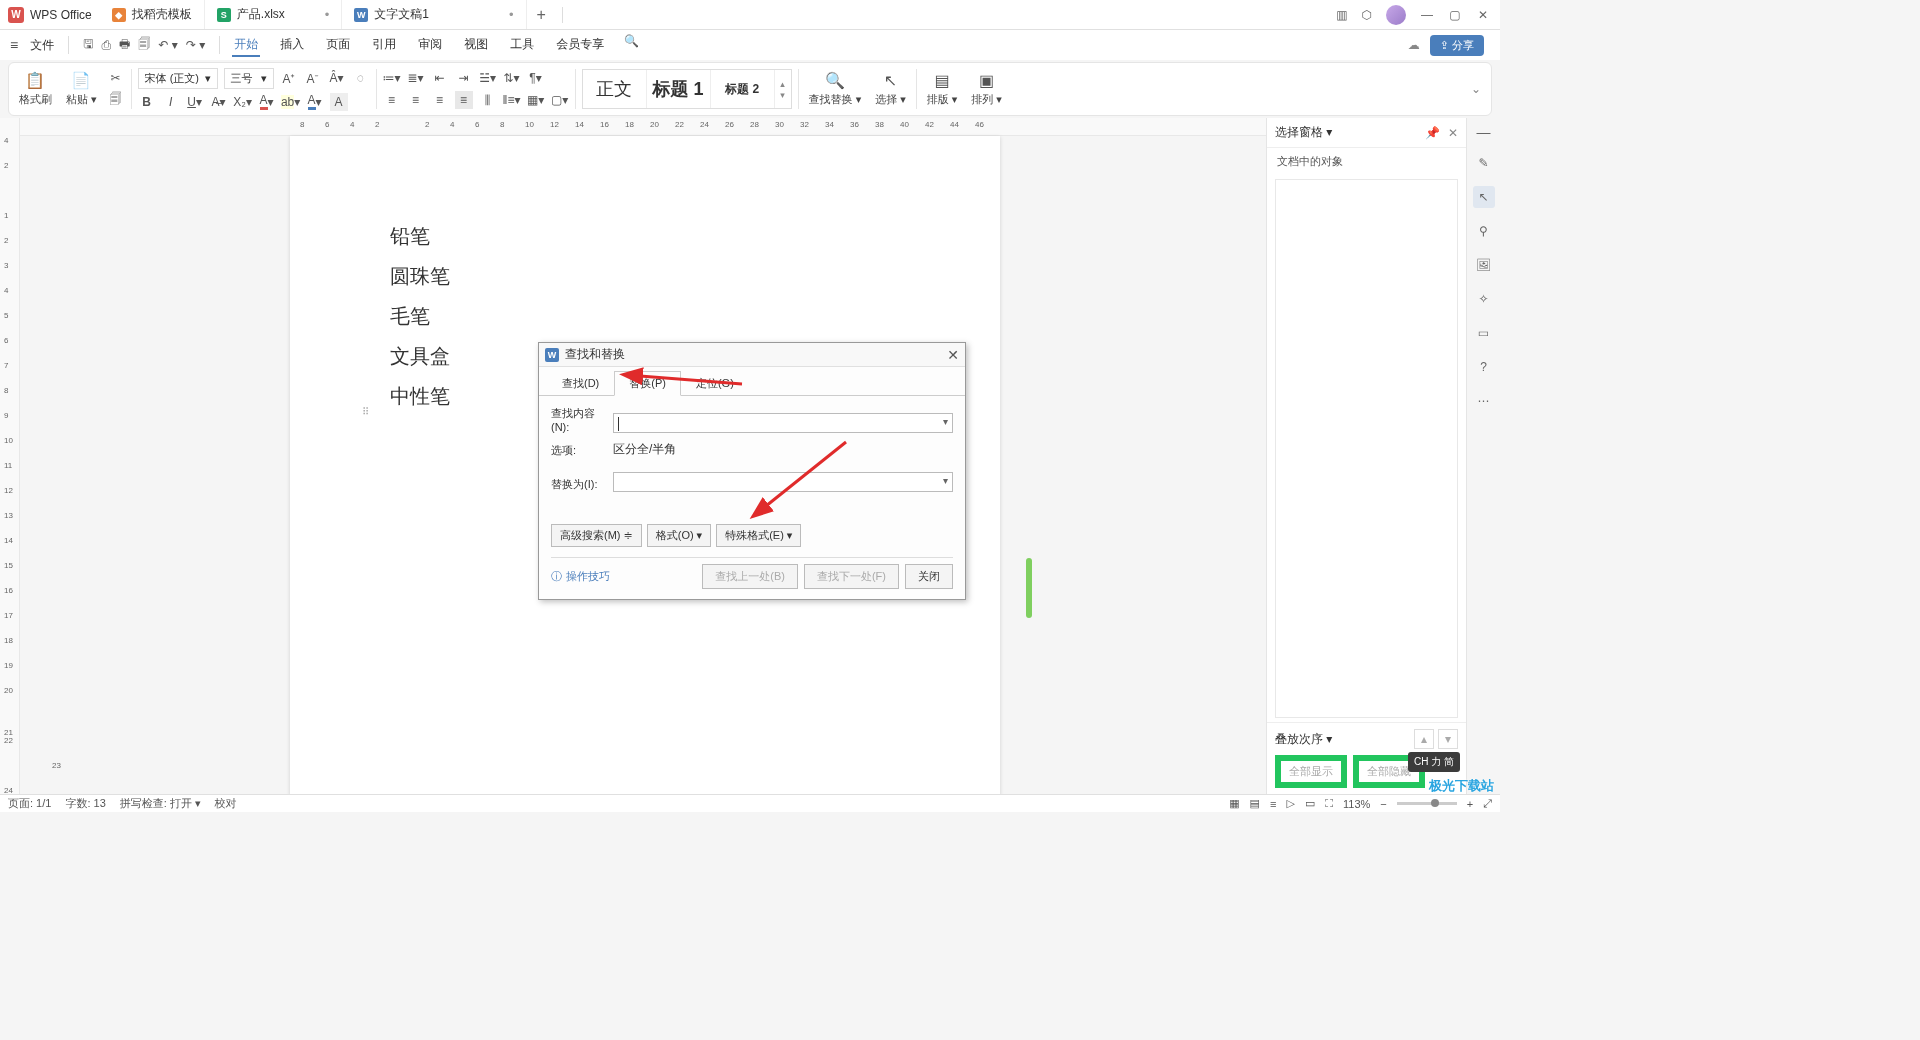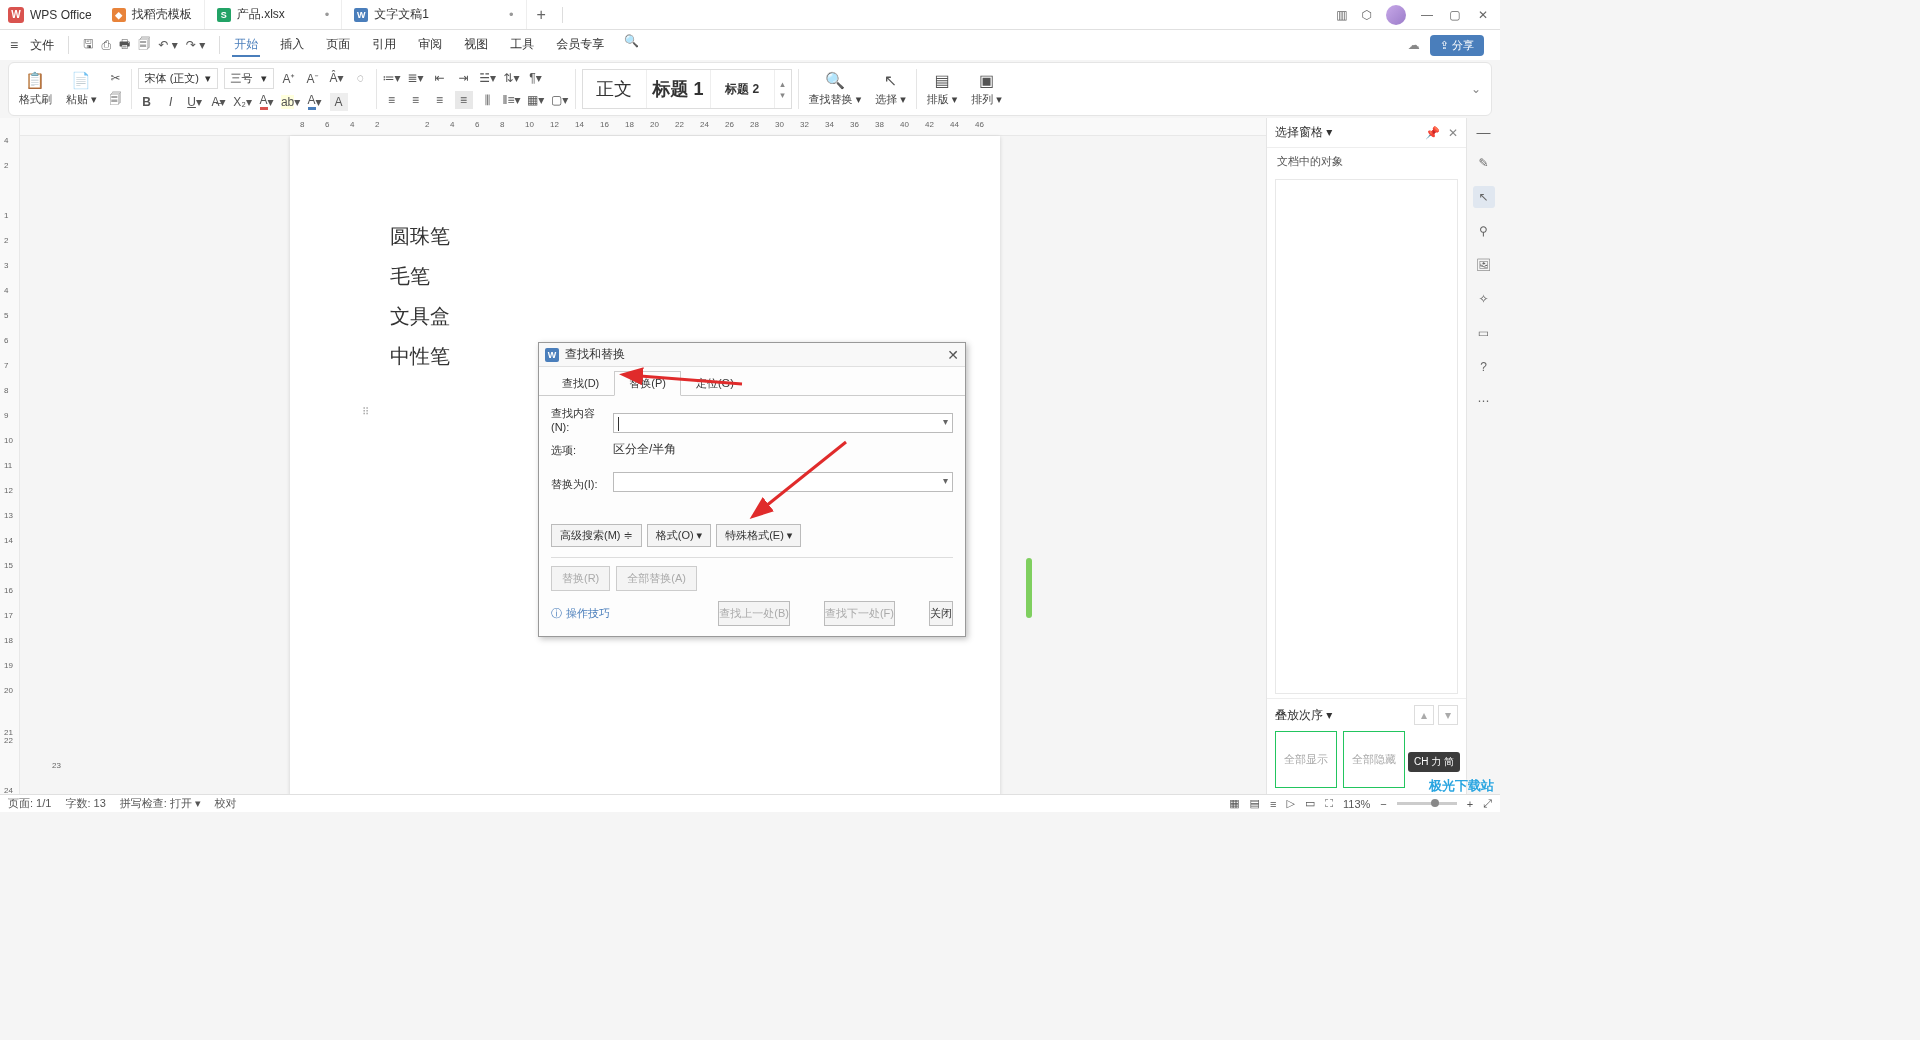--- a/index.html
+++ b/index.html
@@ -64,21 +64,21 @@
 .sidepanel { width: 200px; background: #fff; border-left: 1px solid #e5e5e5; display: flex; flex-direction: column; }
 .sidepanel .hdr { display: flex; align-items: center; padding: 6px 8px; border-bottom: 1px solid #eee; }
 .sidepanel .hdr .pin { margin-left: auto; color: #888; margin-right: 8px; }
 .sidepanel .hdr .close { color: #888; cursor: pointer; }
 .sidepanel .subhdr { padding: 6px 10px; font-size: 11px; color: #555; }
 .sidepanel .objlist { flex: 1; margin: 4px 8px; border: 1px solid #e8e8e8; background: #fff; }
 .sidepanel .footer { padding: 6px 8px; border-top: 1px solid #eee; }
 .sidepanel .footer .row1 { display: flex; align-items: center; gap: 4px; margin-bottom: 6px; }
 .sidepanel .footer .ord-btn { border: 1px solid #ddd; width: 20px; height: 20px; display: flex; align-items: center; justify-content: center; color: #aaa; }
 .sidepanel .footer .row2 { display: flex; gap: 6px; }
-.sidepanel .footer .ghost-btn { border: 1px solid #22c55e; padding: 20px 8px; color: #aaa; font-size: 11px; }
+.sidepanel .footer .ghost-btn { border: 6px solid #22c55e; padding: 3px 8px; color: #aaa; font-size: 11px; }
 
 
 .iconbar { width: 34px; background: #f5f5f5; border-left: 1px solid #e5e5e5; display: flex; flex-direction: column; align-items: center; padding-top: 6px; gap: 12px; color: #666; }
 .iconbar .collapse { font-size: 14px; }
 .iconbar .ib { width: 22px; height: 22px; display: flex; align-items: center; justify-content: center; cursor: pointer; }
 .iconbar .ib.active { background: #e0e7f0; border-radius: 3px; }
 
 
 .dialog { position: absolute; top: 224px; left: 518px; width: 428px; background: #fdfdfd; border: 1px solid #999; box-shadow: 2px 2px 6px rgba(0,0,0,0.25); }
 .dialog .dlg-title { height: 24px; display: flex; align-items: center; padding: 0 6px; background: #f8f8f8; border-bottom: 1px solid #e0e0e0; }
@@ -93,21 +93,21 @@
 .dialog .fld .combo { flex: 1; border: 1px solid #bbb; height: 20px; position: relative; background: #fff; }
 .dialog .fld .combo .caret { position: absolute; right: 4px; top: 2px; color: #666; font-size: 10px; }
 .dialog .fld .opts-val { font-size: 12px; }
 .dialog .dd-row { display: flex; gap: 5px; padding: 4px 0 10px 0; border-bottom: 1px solid #ddd; }
 .dialog .dd-btn { border: 1px solid #bbb; padding: 3px 8px; font-size: 11px; background: #f4f4f4; cursor: pointer; display:flex; align-items:center; gap:3px; }
 .dialog .act-row { display: flex; gap: 6px; padding: 8px 0 4px 0; }
 .dialog .act-btn { border: 1px solid #ccc; padding: 4px 10px; font-size: 11px; background: #f4f4f4; color: #aaa; }
 .dialog .foot-row { display: flex; align-items: center; padding: 6px 0 2px 0; }
 .dialog .tips { color: #4a7ebb; font-size: 11px; display: flex; align-items: center; gap: 4px; }
 .dialog .foot-row .right-btns { margin-left: auto; display: flex; gap: 6px; }
-.dialog .foot-btn { border: 1px solid #bbb; padding: 4px 0; font-size: 11px; background: #f4f4f4; margin-left: 28px; }
+.dialog .foot-btn { border: 1px solid #bbb; padding: 4px 12px; font-size: 11px; background: #f4f4f4; }
 .dialog .foot-btn.disabled { color: #aaa; }
 
 
 .arrow { position: absolute; pointer-events: none; }
 .arrow svg { overflow: visible; }
 
 
 .statusbar { position: absolute; bottom: 0; left: 0; right: 0; height: 18px; background: #fff; border-top: 1px solid #e0e0e0; display: flex; align-items: center; font-size: 11px; color: #555; padding: 0 8px; gap: 14px; }
 .statusbar .right { margin-left: auto; display: flex; align-items: center; gap: 10px; }
 
@@ -343,20 +343,21 @@
         <span class="tick" style="left: 830px;">36</span>
         <span class="tick" style="left: 855px;">38</span>
         <span class="tick" style="left: 880px;">40</span>
         <span class="tick" style="left: 905px;">42</span>
         <span class="tick" style="left: 930px;">44</span>
         <span class="tick" style="left: 955px;">46</span>
       </div>
     <div class="page">
       <span class="handle">⠿</span>
       <div class="content" id="doc-content">
+          <div>铅笔</div>
           <div>圆珠笔</div>
           <div>毛笔</div>
           <div>文具盒</div>
           <div>中性笔</div>
         </div>
     </div>
 
     <div class="dialog">
       <div class="dlg-title">
         <span class="dlg-icon">W</span>
@@ -391,24 +392,20 @@
             </span>
           <span class="dd-btn">
               <span>格式(O)</span> 
               <span>▾</span>
             </span>
           <span class="dd-btn">
               <span>特殊格式(E)</span> 
               <span>▾</span>
             </span>
         </div>
-        <div class="act-row">
-          <span class="act-btn">替换(R)</span>
-          <span class="act-btn">全部替换(A)</span>
-        </div>
         <div class="foot-row">
           <span class="tips">
               <span>ⓘ</span>
               <span>操作技巧</span>
             </span>
           <div class="right-btns">
             <span class="foot-btn disabled">查找上一处(B)</span>
             <span class="foot-btn disabled">查找下一处(F)</span>
             <span class="foot-btn">关闭</span>
           </div>

